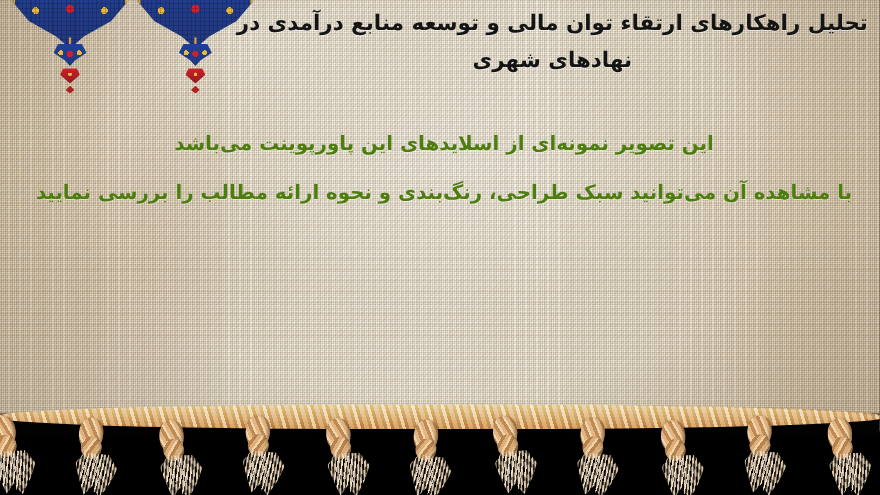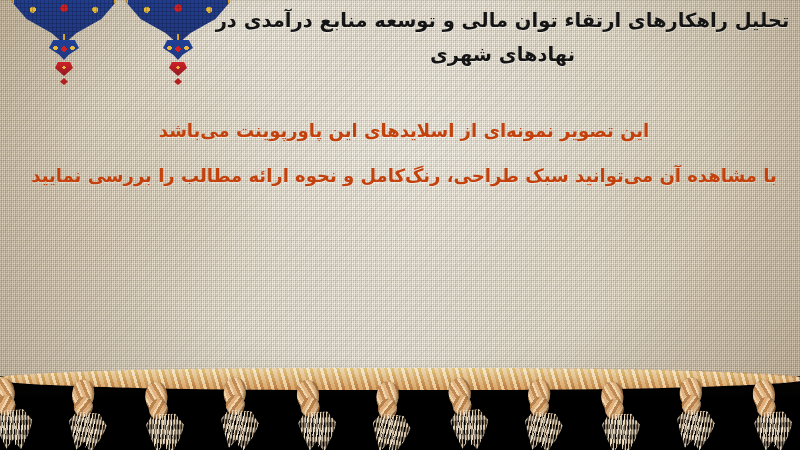--- a/index.html
+++ b/index.html
@@ -124,21 +124,21 @@
   .title{
     position:absolute;left:215px;top:4px;width:575px;
     text-align:center;
     color:#141414;
     font-size:19.5px;line-height:34px;font-weight:700;
     text-shadow:0 1px 0 rgba(255,255,255,.45);
     letter-spacing:0;
   }
   .body-block{
     position:absolute;left:20px;top:108px;width:768px;
-    text-align:center;color:#c2410c;
+    text-align:center;color:#4d7c0f;
     font-size:18px;line-height:45px;font-weight:700;
     text-shadow:0 1px 0 rgba(255,255,255,.40);
   }
   .body-line{display:block;white-space:nowrap;}
 
   
   .fringe{
     position:absolute;left:0;top:368px;width:800px;height:82px;
   }
   .fringe-black{
@@ -225,21 +225,21 @@
     </div>
   </div>
 
   <div class="title">
     <span class="title-line">تحلیل راهکارهای ارتقاء توان مالی و توسعه منابع درآمدی در</span>
     <span class="title-line">نهادهای شهری</span>
   </div>
 
   <div class="body-block">
     <span class="body-line">این تصویر نمونه‌ای از اسلایدهای این پاورپوینت می‌باشد</span>
-    <span class="body-line">با مشاهده آن می‌توانید سبک طراحی، رنگ‌کامل و نحوه ارائه مطالب را بررسی نمایید</span>
+    <span class="body-line">با مشاهده آن می‌توانید سبک طراحی، رنگ‌بندی و نحوه ارائه مطالب را بررسی نمایید</span>
   </div>
 
   <div class="fringe">
     <div class="fringe-black"></div>
     <div class="fringe-cord">
       <div class="fringe-cord-shade"></div>
     </div>
     <div id="tassels">
         <div class="tassel" style="left: -14px; top: 10px; transform: rotate(-4deg);">
           <div class="knot"></div>

